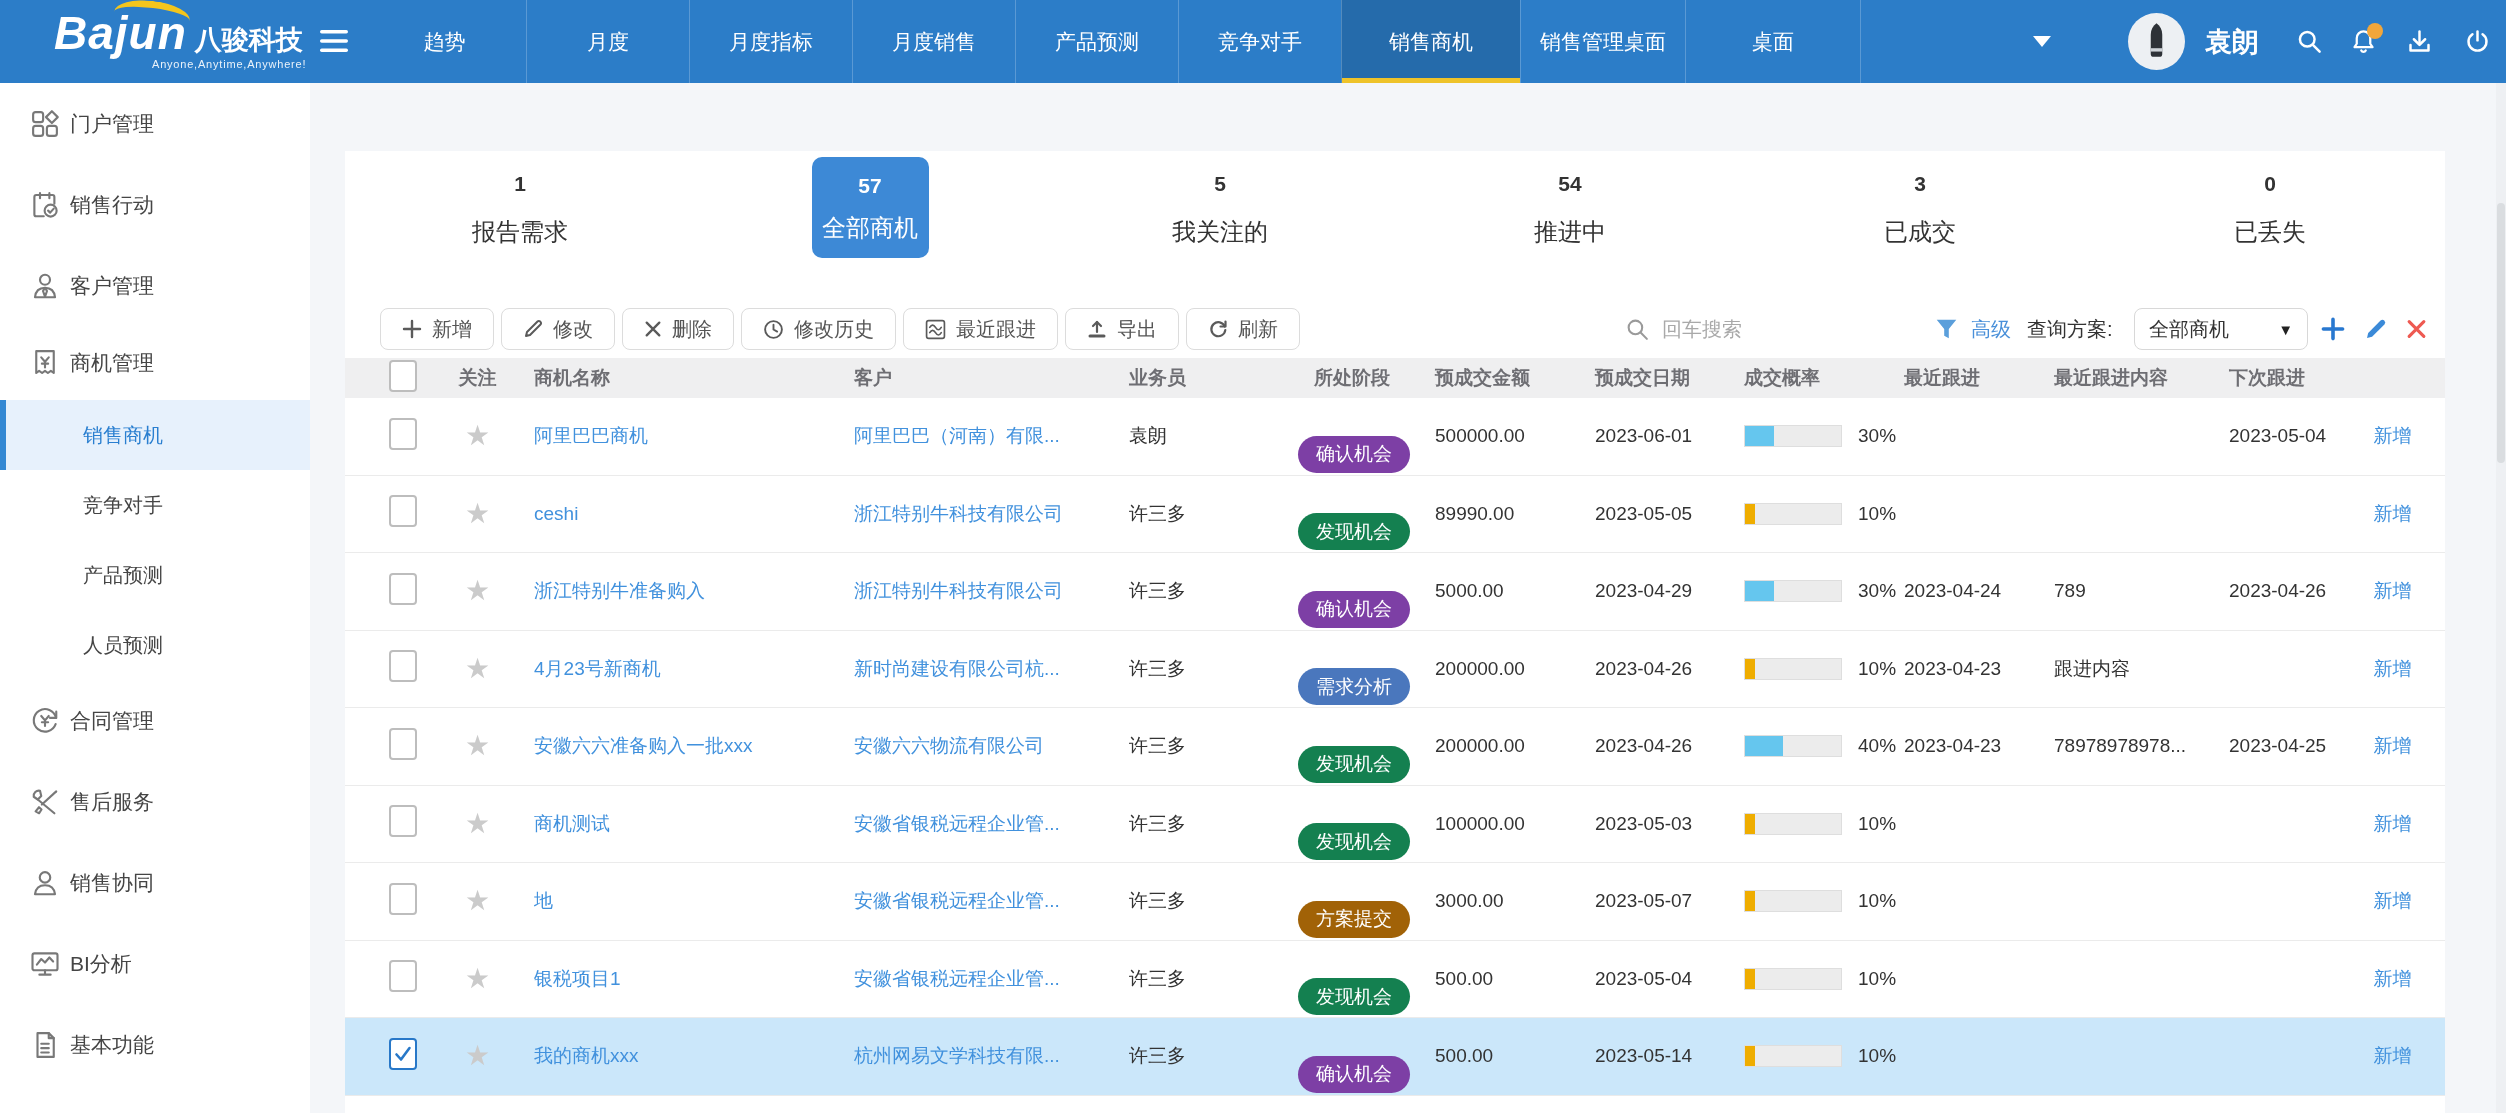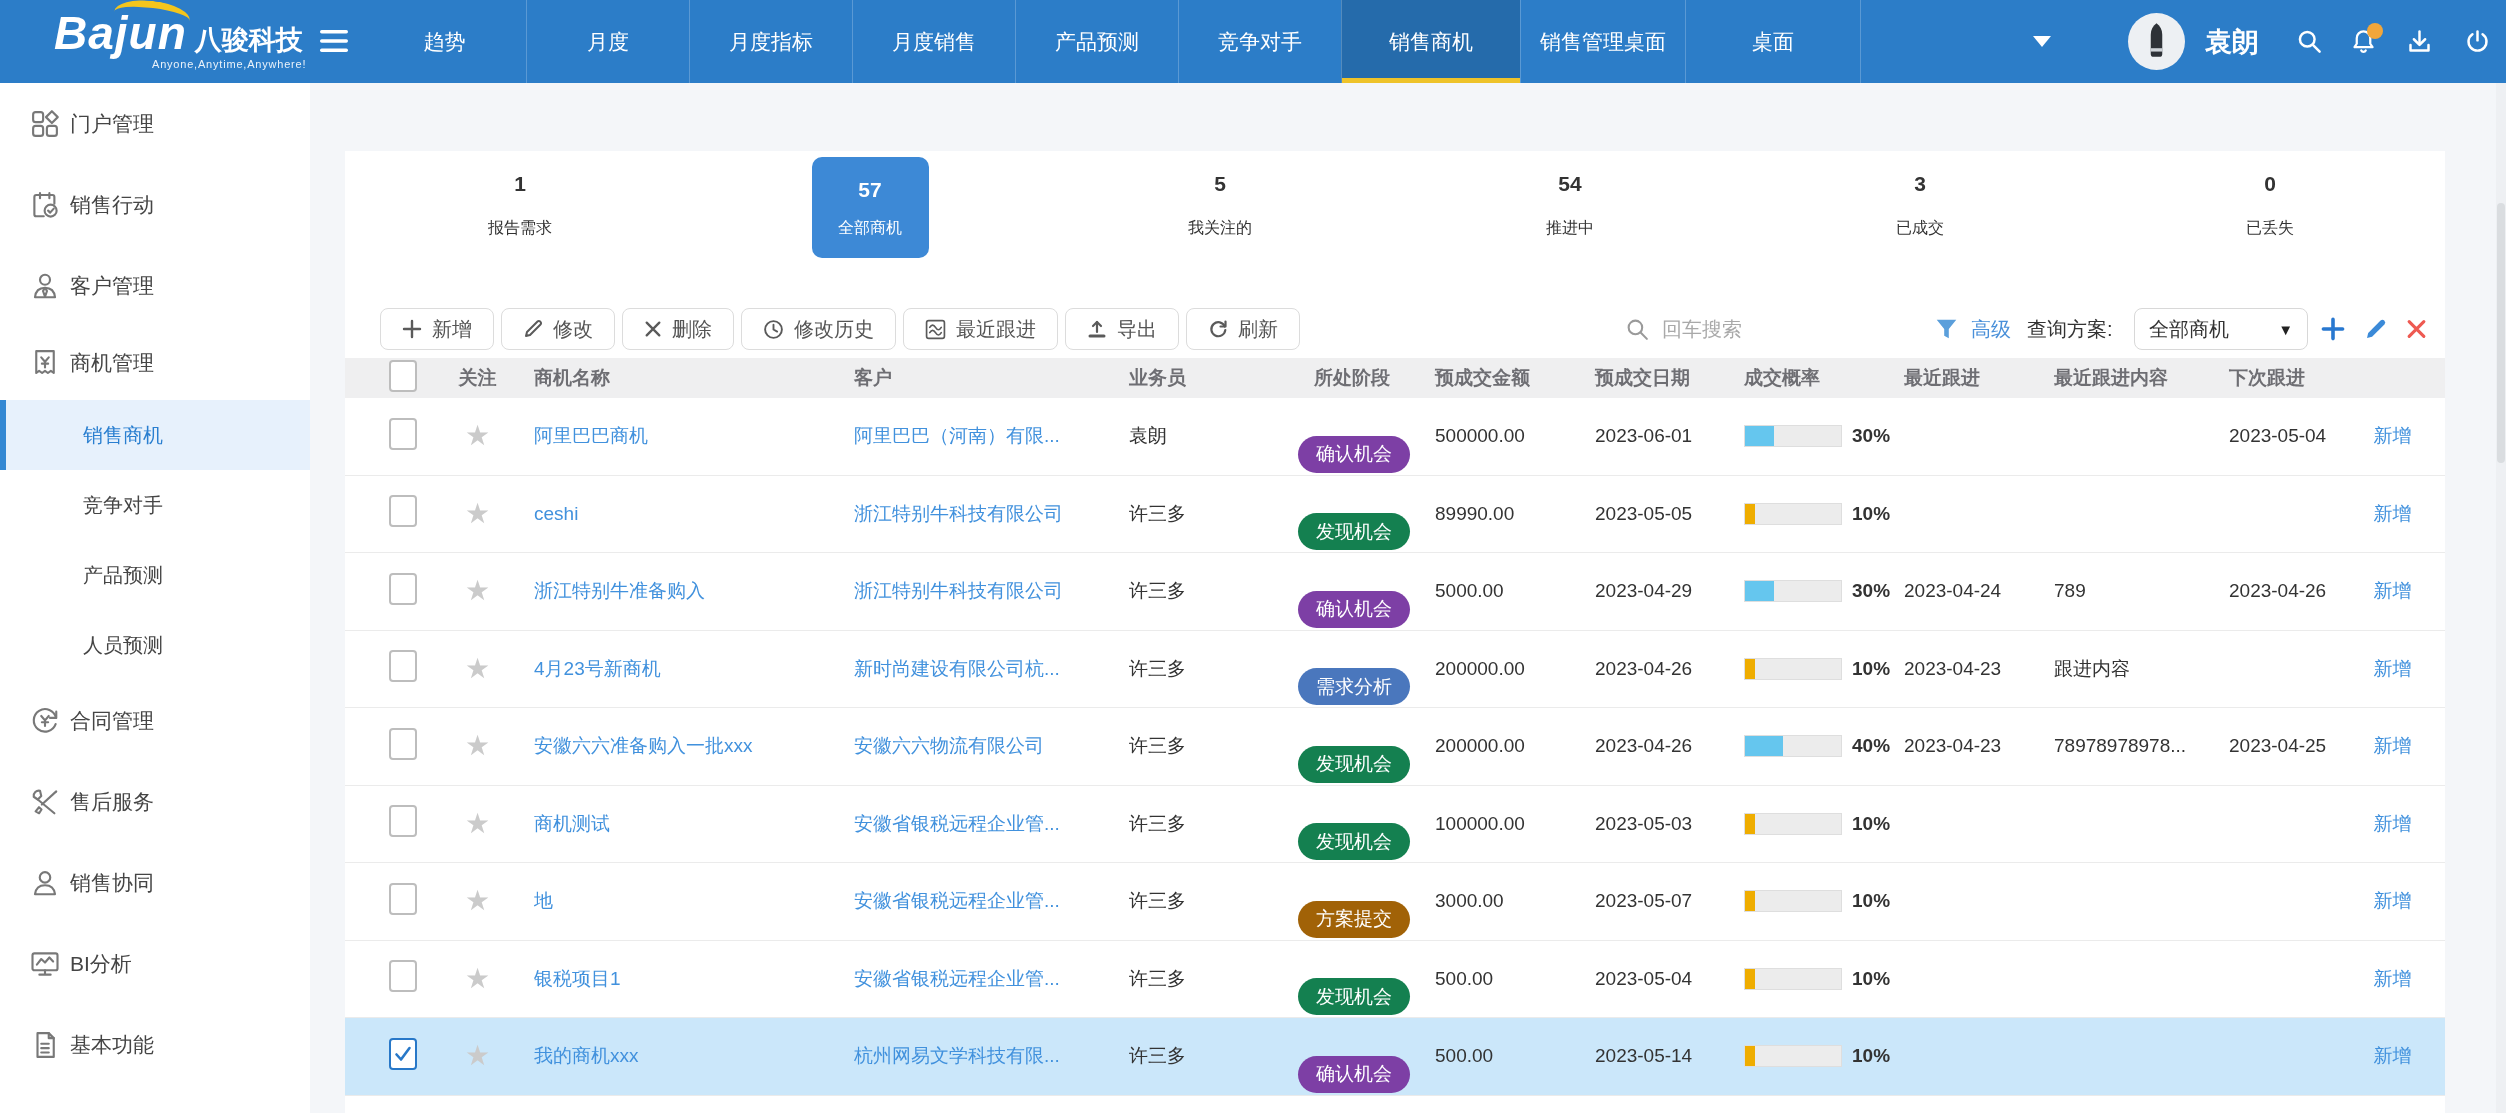--- a/index.html
+++ b/index.html
@@ -43,21 +43,21 @@
   .side-sub.active{background:#e7f1fc;color:#2a7fd0;}
   .side-sub.active::before{content:"";position:absolute;left:0;top:0;bottom:0;width:6px;background:#3388d3;}
 
   
   .card{position:absolute;left:345px;top:151px;width:2100px;height:962px;background:#fff;}
 
   .stats{height:149px;display:flex;}
   .stat-cell{flex:1;display:flex;justify-content:center;align-items:flex-start;}
   .stat-inner{margin-top:22px;display:flex;flex-direction:column;align-items:center;gap:26px;color:#333;cursor:pointer;}
   .stat-num{font-size:21px;font-weight:bold;line-height:1;}
-  .stat-lbl{font-size:16px;line-height:1;}
+  .stat-lbl{font-size:24px;line-height:1;}
   .stat-inner.active{margin-top:6px;width:117px;height:101px;border-radius:10px;background:var(--tile,#3d89d6);
     color:#fff;justify-content:center;gap:20px;}
 
   .toolbar{position:relative;height:58px;}
   .tb-left{position:absolute;left:35px;top:8px;display:flex;}
   .tbtn{height:42px;border:1px solid #dcdcdc;border-radius:8px;background:#fff;display:flex;align-items:center;
     gap:10px;padding:0 21px;margin-right:7px;font-size:20px;color:#555;cursor:pointer;white-space:nowrap;}
   .tbtn .bicon{display:inline-flex;color:#5a5a5a;}
   .tb-search{position:absolute;left:1280px;top:0;height:58px;display:flex;align-items:center;gap:10px;}
   .tb-search-icon{display:inline-flex;color:#9a9a9a;}
@@ -93,21 +93,21 @@
   .cbx.checked{border-color:#2878c8;}
   .cbx.checked svg{position:absolute;left:2px;top:4px;}
   .star{font-size:28px;color:#cbcbcb;cursor:pointer;line-height:1;}
   a.lnk{color:var(--link,#4191dd);text-decoration:none;cursor:pointer;}
   .cell-ellip{white-space:nowrap;overflow:hidden;text-overflow:ellipsis;padding-right:8px;}
   .badge{display:inline-flex;align-items:center;justify-content:center;min-width:112px;height:37px;
     border-radius:19px;padding:0 16px;color:#fff;font-size:19px;}
   .prob{display:flex;align-items:center;}
   .prob-track{width:98px;height:22px;background:#ececec;border:1px solid #dedede;display:inline-block;overflow:hidden;}
   .prob-fill{display:block;height:100%;}
-  .prob-label{margin-left:10px;font-weight:bold;}
+  .prob-label{margin-left:16px;}
 
   .scrollbar{position:absolute;right:0;top:83px;width:10px;height:1030px;background:#eef0f3;}
   .scroll-thumb{position:absolute;left:1px;top:120px;width:8px;height:260px;border-radius:4px;background:#dadde0;}
 </style>
 </head>
 <body>
 
 <div class="navbar">
   <div class="logo">
     <div class="logo-row">

